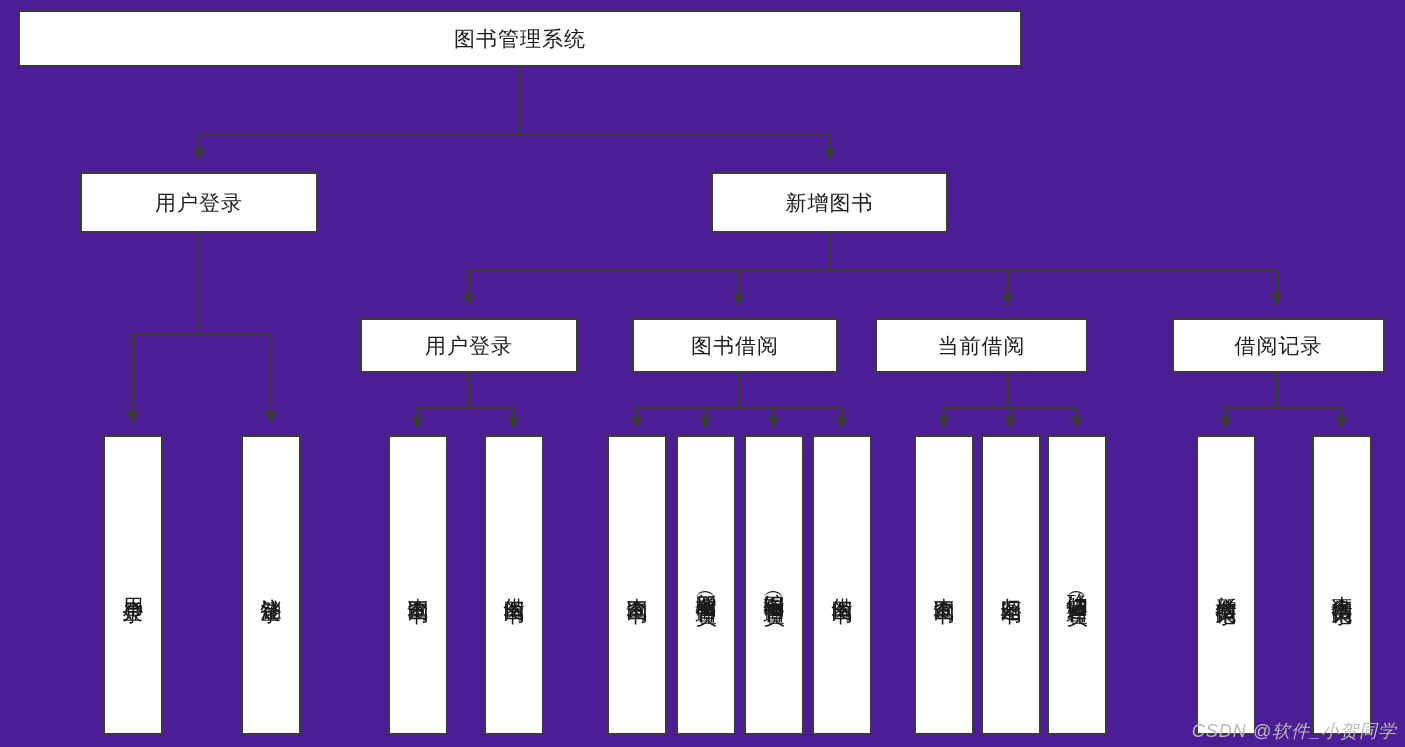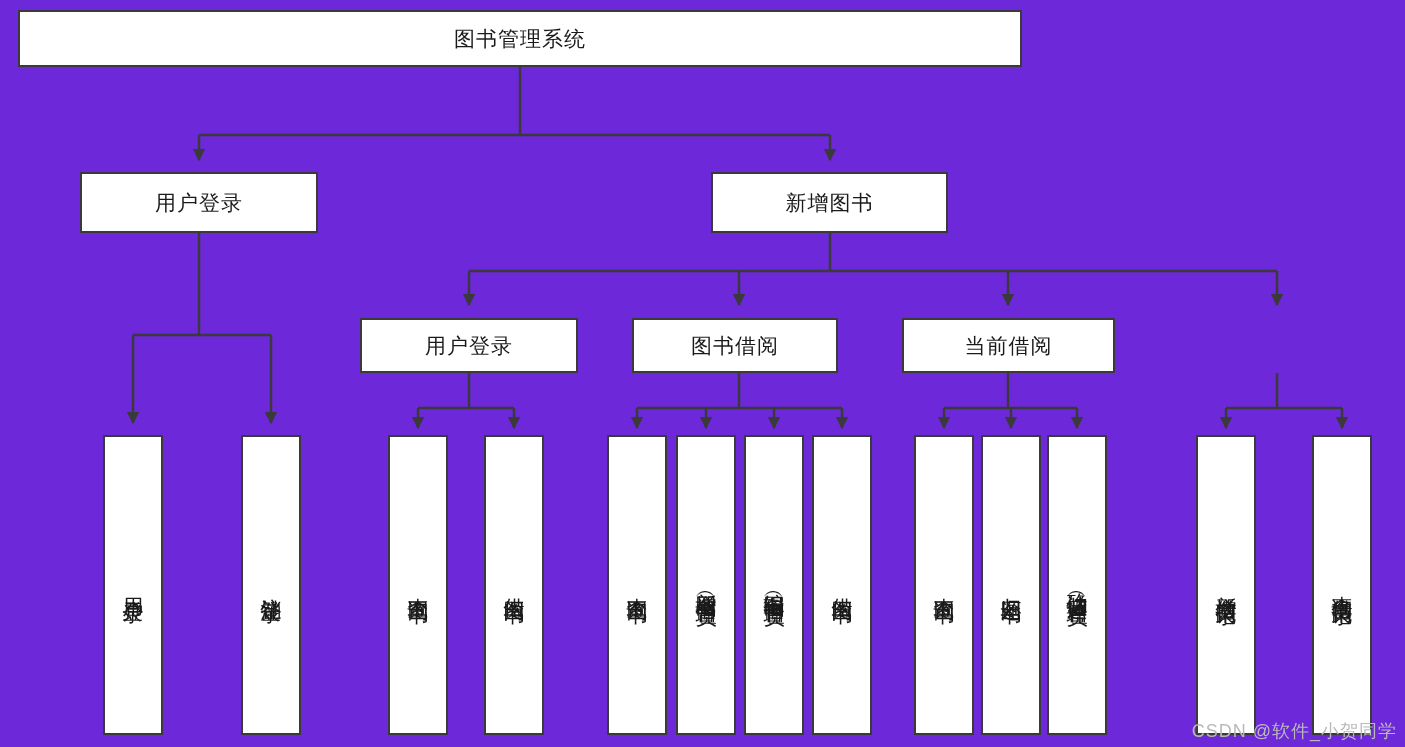--- a/index.html
+++ b/index.html
@@ -4,21 +4,21 @@
 <style>
   html, body {
     margin: 0;
     padding: 0;
     background: #ffffff;
   }
   #canvas {
     position: relative;
     width: 1405px;
     height: 747px;
-    background: #6d28d9;
+    background: #4c1d95;
     font-family: "Liberation Sans", "DejaVu Sans", sans-serif;
     overflow: hidden;
   }
   .node {
     position: absolute;
     box-sizing: border-box;
     border: 2px solid #3a3a3a;
     background: #ffffff;
     display: flex;
     align-items: center;
@@ -52,20 +52,21 @@
     pointer-events: none;
   }
   .watermark {
     position: absolute;
     right: 8px;
     bottom: 4px;
     font-size: 18px;
     color: #b9b9b9;
     letter-spacing: 1px;
     white-space: nowrap;
+    font-style: italic;
   }
 </style>
 </head>
 <body>
 
 <div id="canvas">
 
   <svg class="links" viewBox="0 0 1405 747" xmlns="http://www.w3.org/2000/svg">
     <defs>
       <marker id="arrow" viewBox="0 0 10 10" refX="9" refY="5" markerWidth="5" markerHeight="5" orient="auto-start-reverse">
@@ -126,22 +127,25 @@
   <div class="node h" style="left:711px; top:172px; width:237px; height:61px;">
     <span>新增图书</span>
   </div>
 
   <div class="node h" style="left:360px; top:318px; width:218px; height:55px;">
     <span>用户登录</span>
   </div>
   <div class="node h" style="left:632px; top:318px; width:206px; height:55px;">
     <span>图书借阅</span>
   </div>
-  <div class="node h" style="left:902px; top:318px; width:213px; height:55px;">
+  <div class="node h" style="left:875px; top:318px; width:213px; height:55px;">
     <span>当前借阅</span>
+  </div>
+  <div class="node h" style="left:1172px; top:318px; width:213px; height:55px;">
+    <span>借阅记录</span>
   </div>
 
   <div class="node v" style="left:103px; top:435px; width:60px; height:300px;">
     <span class="vtext">用户登录</span>
   </div>
   <div class="node v" style="left:241px; top:435px; width:60px; height:300px;">
     <span class="vtext">注销登录</span>
   </div>
 
   <div class="node v" style="left:388px; top:435px; width:60px; height:300px;">

